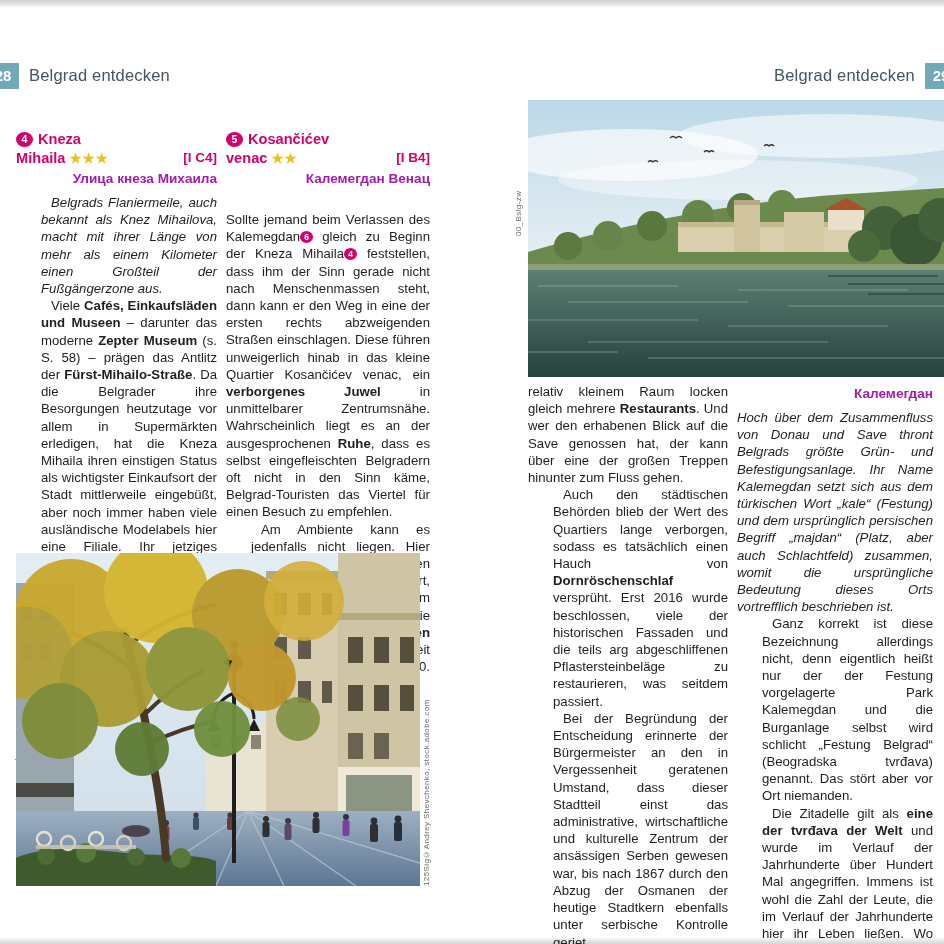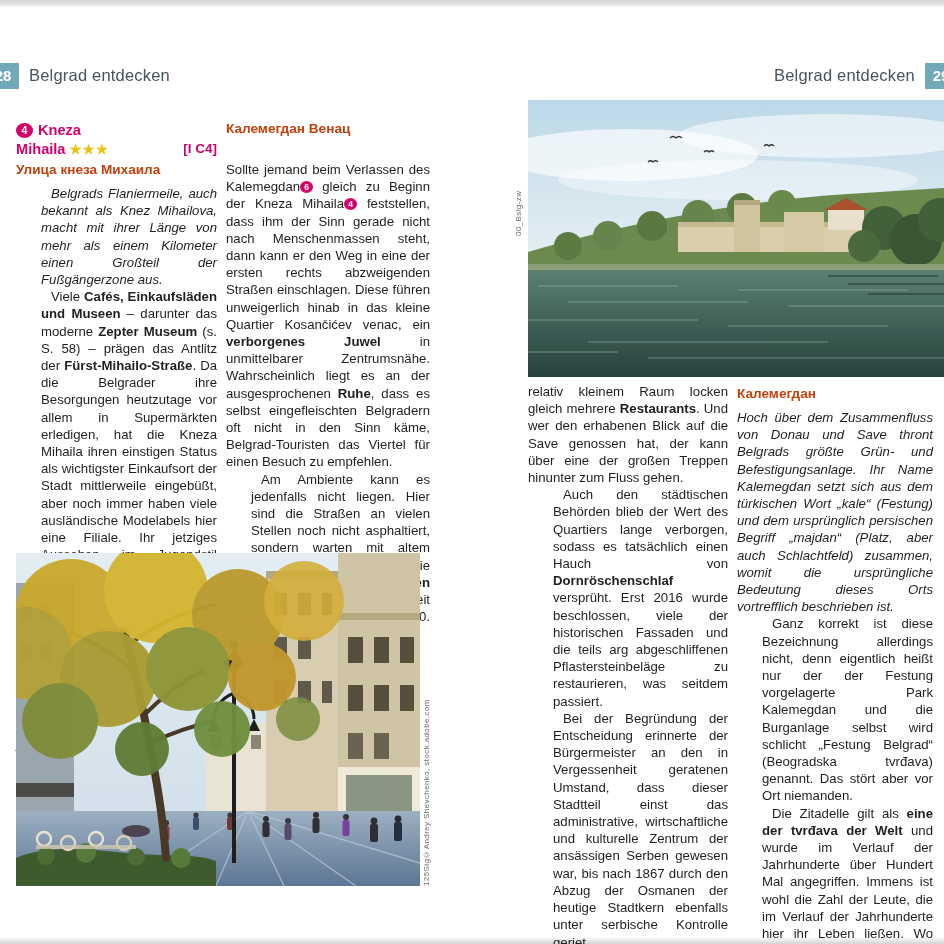--- a/index.html
+++ b/index.html
@@ -27,27 +27,27 @@
 
   
   .col{position:absolute;}
   .col-1{left:16px;top:118px;width:201px;}
   .col-2{left:226px;top:118px;width:204px;}
   .col-3{left:528px;top:383px;width:200px;}
   .col-4{left:737px;top:383px;width:196px;}
 
   
   .sec-head{position:relative;color:#d4006b;font-weight:bold;font-size:14.6px;
-    line-height:1.3;padding-right:44px;margin:3px 0 3px 0;}
+    line-height:1.3;padding-right:44px;margin:12px 0 3px 0;}
   .badge{display:inline-block;width:17px;height:15px;background:#d4006b;color:#fff;
     border-radius:50%;font-size:10.5px;line-height:15px;text-align:center;
     margin-right:5px;vertical-align:1px;}
   .stars{color:#f0c010;font-size:13.5px;letter-spacing:1px;margin-left:4px;}
   .sec-ref{position:absolute;right:0;bottom:1px;font-size:13.5px;}
-  .cyr{font-weight:bold;font-size:13.6px;color:#c2410c;margin:3px 0 8px 0;}
+  .cyr{font-weight:bold;font-size:13.6px;color:#a21caf;margin:3px 0 8px 0;text-align:right;}
 
   
   .p{font-size:13.2px;line-height:17.2px;text-align:justify;margin:0;hyphens:auto;}
   .p.ind{text-indent:10px;margin-left:25px;}
   .p.lead{font-style:italic;}
   .gap-top{margin-top:25px;}
   .p b{font-weight:bold;}
   .inline-badge{display:inline-block;width:13px;height:12px;background:#d4006b;color:#fff;
     border-radius:50%;font-size:8.5px;line-height:12px;text-align:center;font-weight:bold;
     font-style:normal;vertical-align:1px;}
@@ -93,20 +93,24 @@
     <span class="badge">4</span><span>Kneza Mihaila</span><span class="stars">★★★</span>
     <span class="sec-ref">[I C4]</span>
   </div>
   <div class="cyr">Улица кнеза Михаила</div>
   <p class="p lead ind">Belgrads Flaniermeile, auch bekannt als Knez Mihailova, macht mit ihrer Länge von mehr als einem Kilometer einen Großteil der Fußgängerzone aus.</p>
   <p class="p ind">Viele <b>Cafés, Einkaufsläden und Museen</b> – darunter das moderne <b>Zepter Museum</b> (s. S. 58) – prägen das Antlitz der <b>Fürst-Mihailo-Straße</b>. Da die Belgrader ihre Besorgungen heutzutage vor allem in Supermärkten erledigen, hat die Kneza Mihaila ihren einstigen Status als wichtigster Einkaufsort der Stadt mittlerweile eingebüßt, aber noch immer haben viele ausländische Modelabels hier eine Filiale. Ihr jetziges Aussehen im Jugendstil erhielt die Straße in der Mitte des 19. Jh., aber bereits zu Zeiten des <b>römischen Singidunum</b> verlief an gleicher Stelle eine wichtige Verkehrsachse.</p>
   <p class="caption cap-left"><span class="cap-icon">▾</span><span>In der Kneza Mihaila kann man wunderbar flanieren und shoppen</span></p>
 </div>
 
 <div class="col col-2">
+  <div class="sec-head">
+    <span class="badge">5</span><span>Kosančićev venac</span><span class="stars">★★</span>
+    <span class="sec-ref">[I B4]</span>
+  </div>
   <div class="cyr">Калемегдан Венац</div>
   <p class="p gap-top">Sollte jemand beim Verlassen des Kalemegdan<span class="inline-badge">6</span> gleich zu Beginn der Kneza Mihaila<span class="inline-badge">4</span> feststellen, dass ihm der Sinn gerade nicht nach Menschenmassen steht, dann kann er den Weg in eine der ersten rechts abzweigenden Straßen einschlagen. Diese führen unweigerlich hinab in das kleine Quartier Kosančićev venac, ein <b>verborgenes Juwel</b> in unmittelbarer Zentrumsnähe. Wahrscheinlich liegt es an der ausgesprochenen <b>Ruhe</b>, dass es selbst eingefleischten Belgradern oft nicht in den Sinn käme, Belgrad-Touristen das Viertel für einen Besuch zu empfehlen.</p>
   <p class="p ind">Am Ambiente kann es jedenfalls nicht liegen. Hier sind die Straßen an vielen Stellen noch nicht asphaltiert, sondern warten mit altem <b>Kopfsteinpflaster</b> auf. Die <b>schönen Häuserfassaden</b> versetzen Besucher in die Zeit des späten 19. und frühen 20. Jh. Auf</p>
 </div>
 
 <div class="photo photo-street">
   <svg viewBox="0 0 404 333" preserveAspectRatio="none">
     <defs>
       <linearGradient id="skyL" x1="0" y1="0" x2="0" y2="1">
         <stop offset="0" stop-color="#e3edf4"></stop>

